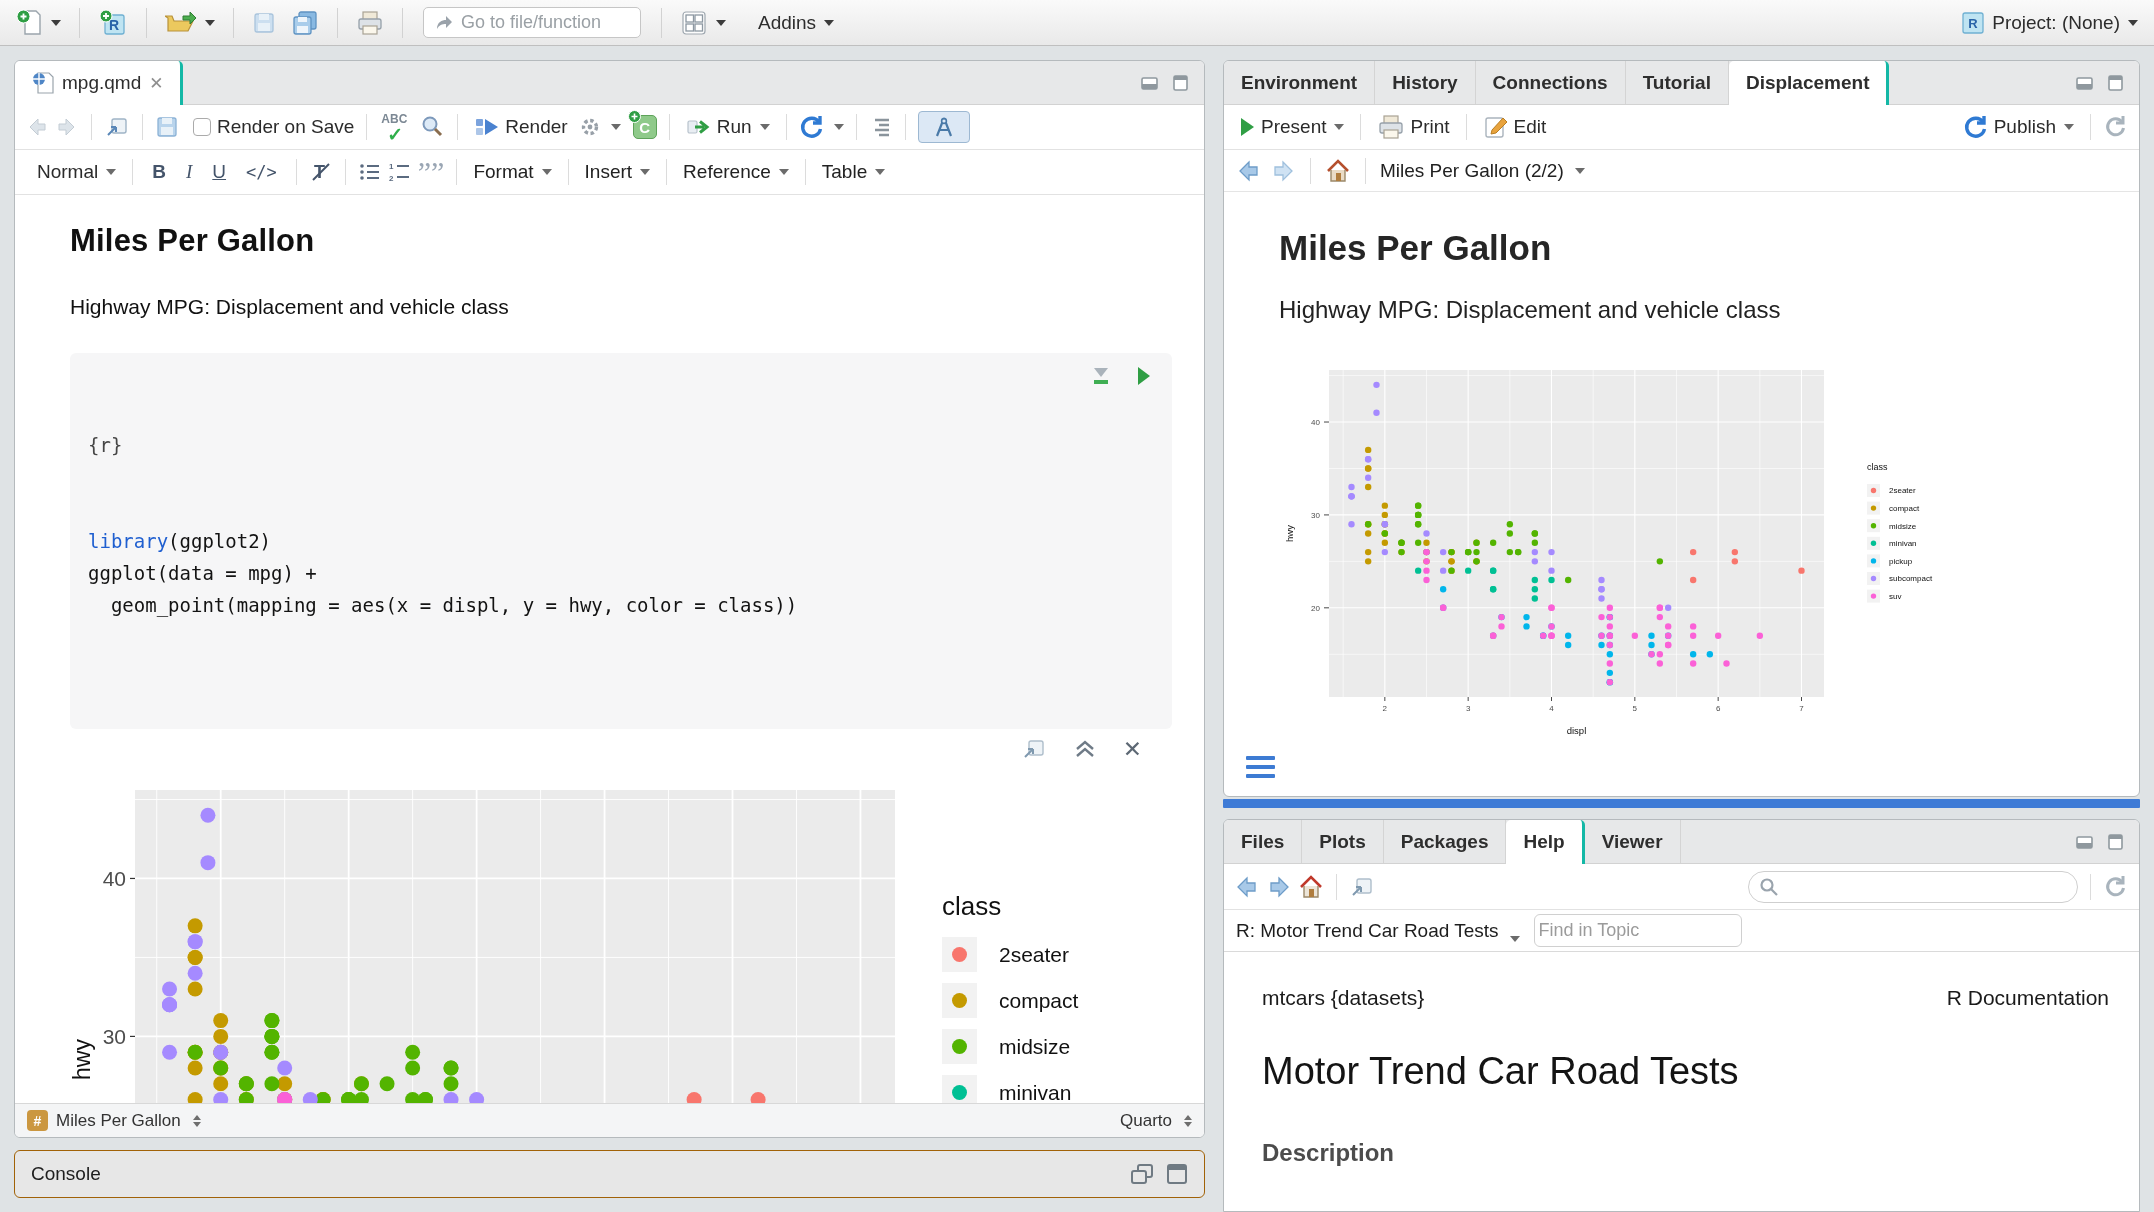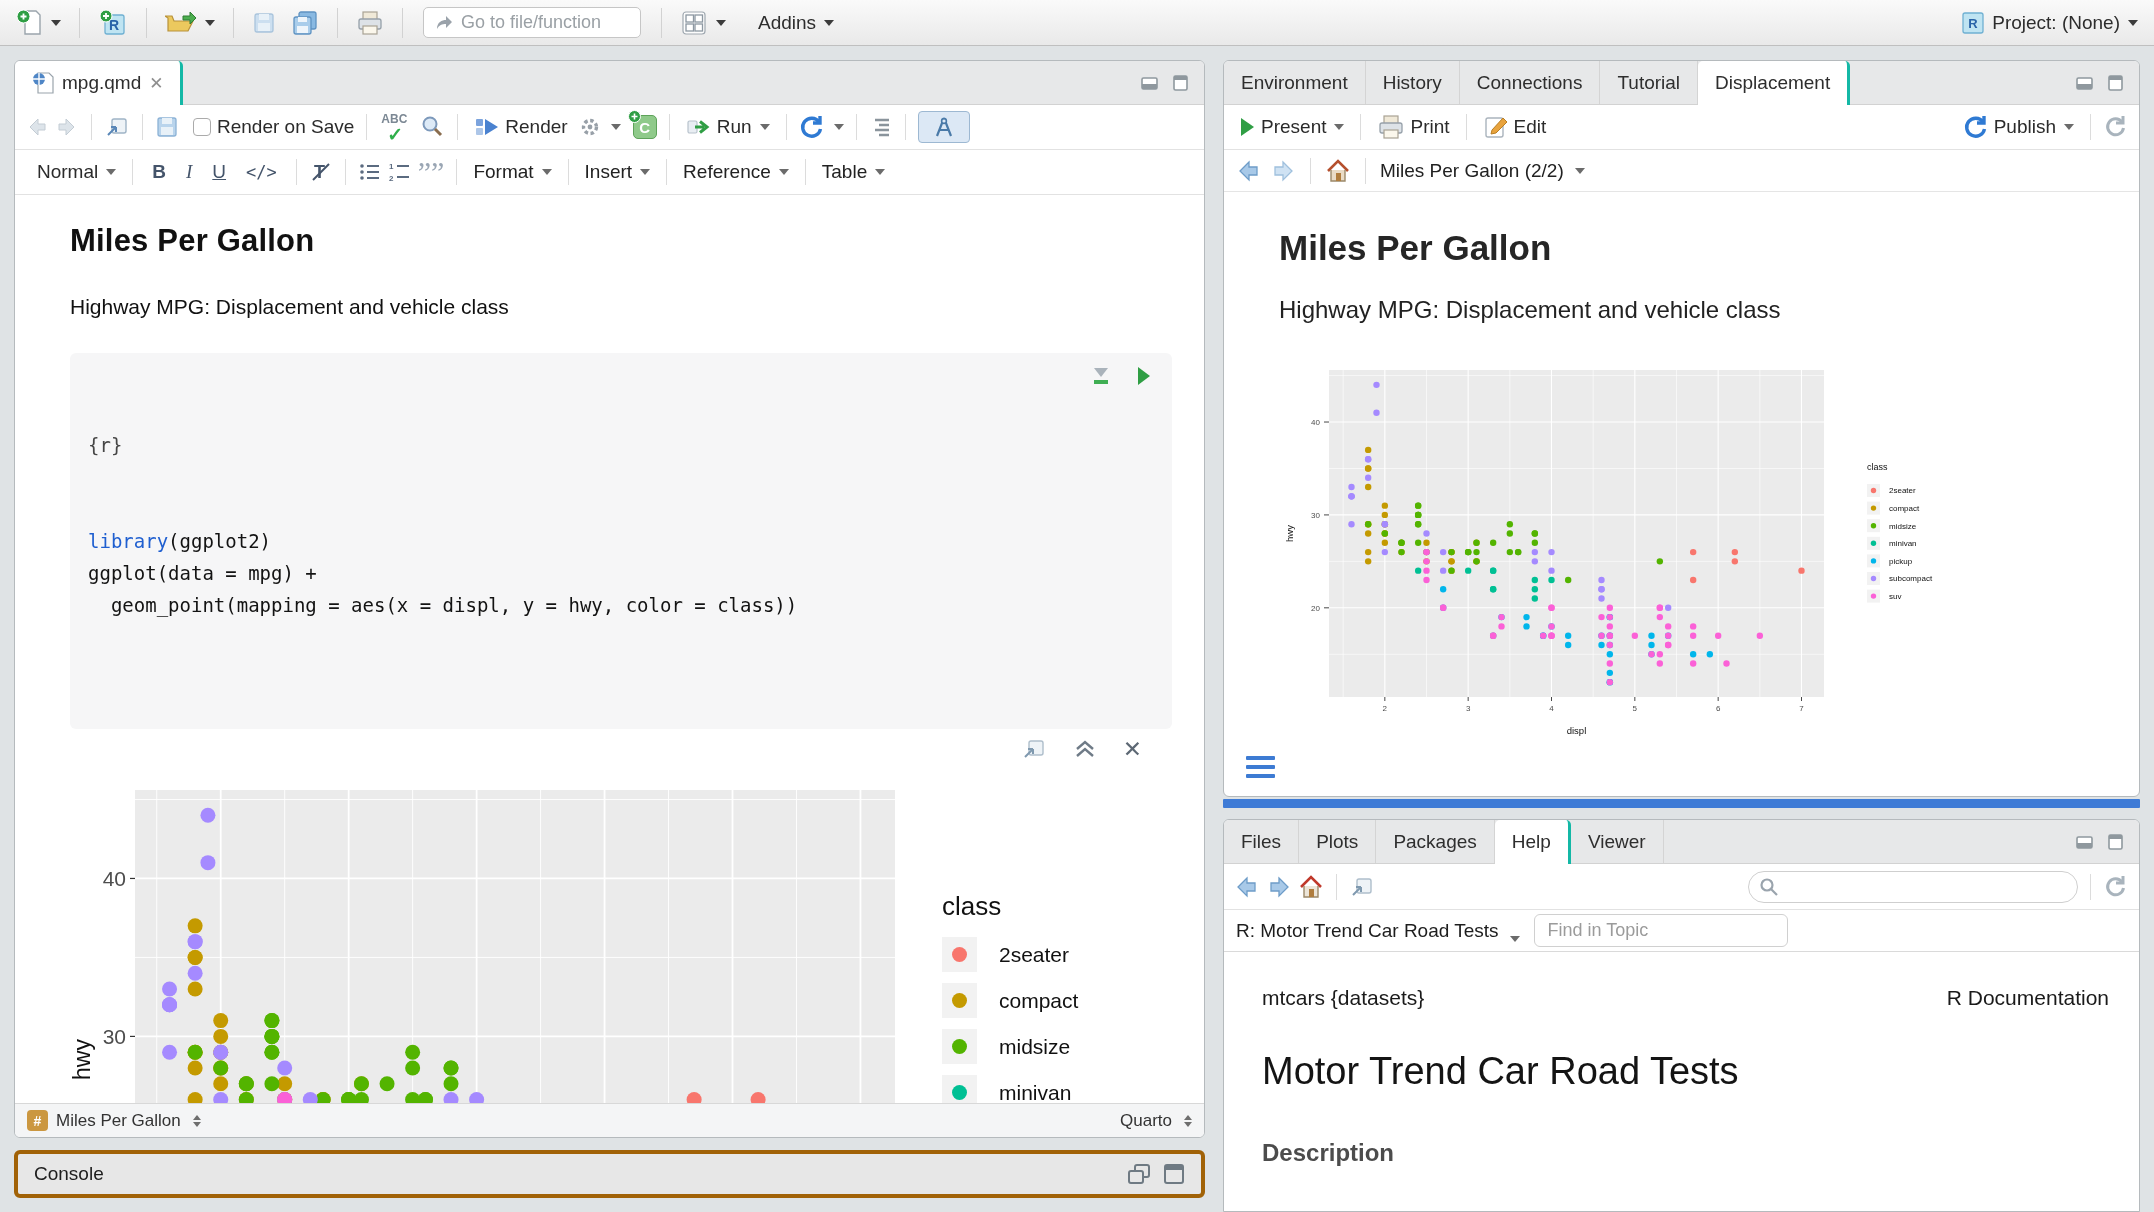--- a/index.html
+++ b/index.html
@@ -30,21 +30,21 @@
   .pane { background:#fff; border:1px solid #b5babd; border-radius:6px; overflow:hidden;
     display:flex; flex-direction:column; }
 
   
   .tabstrip { background:#e7e8e9; border-bottom:1px solid #d2d2d2; height:44px;
     display:flex; align-items:stretch; flex-shrink:0; }
   .tab { display:flex; align-items:center; gap:8px; padding:0 17px; font-size:19px; color:#2e2e2e;
     border-right:1px solid #d4d4d4; cursor:default; }
   .tab.active { background:#fff; margin-bottom:-1px; border-top-left-radius:5px; border-top-right-radius:5px;
     border-right:3px solid #14b8a6; }
-  .tab.bold { font-weight:normal; }
+  .tab.bold { font-weight:bold; }
   .strip-right { margin-left:auto; display:flex; align-items:center; gap:10px; padding:0 14px; }
 
   
   .pane-toolbar { height:45px; border-bottom:1px solid #e2e2e2; display:flex; align-items:center;
     padding:0 10px; gap:6px; flex-shrink:0; background:#fff; font-size:19px; }
   .pt-sep { width:1px; height:26px; background:#dcdcdc; margin:0 6px; }
   .tool-label { font-size:19px; color:#2b2b2b; }
 
   
   .fmt-btn { font-size:19px; color:#44546a; padding:2px 7px; border-radius:3px; }
@@ -65,39 +65,39 @@
   .chart-wrap { height:560px; overflow:hidden; margin-top:6px; }
 
   
   .status-bar { height:34px; border-top:1px solid #d8d8d8; background:#f4f5f6; display:flex;
     align-items:center; padding:0 12px; font-size:17px; color:#333; flex-shrink:0; gap:8px; }
   .hash-badge { width:21px; height:21px; background:#cb9740; color:#fff; font-weight:bold; font-size:14px;
     border-radius:4px; display:flex; align-items:center; justify-content:center; }
   .updown { display:inline-flex; flex-direction:column; gap:2px; margin-left:4px; }
   .updown i { width:0; height:0; border-left:4px solid transparent; border-right:4px solid transparent; display:block; }
   .updown .up { border-bottom:5px solid #6e6e6e; } .updown .dn { border-top:5px solid #6e6e6e; }
-  .console-bar { margin-top:12px; height:48px; background:#e7e7e7; border:4px solid #a16207; border-radius:6px;
+  .console-bar { margin-top:12px; height:48px; background:#e7e7e7; border:1px solid #a16207; border-radius:6px;
     display:flex; align-items:center; padding:0 16px; font-size:19px; color:#1d1d1d; flex-shrink:0; }
 
   
   .top-pane { height:737px; }
   .blue-splitter { height:9px; background:#3e7bd6; margin-top:2px; border-radius:1px; flex-shrink:0; }
   .bottom-pane { flex:1; margin-top:11px; border-bottom-left-radius:0; border-bottom-right-radius:0; }
 
   .nav-row { height:42px; border-bottom:1px solid #e5e5e5; display:flex; align-items:center;
     padding:0 12px; gap:8px; font-size:19px; color:#222; flex-shrink:0; }
   .slide { flex:1; position:relative; padding:36px 30px 0 55px; overflow:hidden; }
   .slide-title { font-size:35px; font-weight:bold; color:#262626; }
   .slide-sub { font-size:24px; color:#222; margin-top:28px; }
   .hamburger { position:absolute; left:22px; bottom:18px; display:flex; flex-direction:column; gap:5px; }
   .hamburger div { width:29px; height:4px; background:#3d7bd3; border-radius:1px; }
 
   .topic-row { height:42px; border-bottom:1px solid #dadada; display:flex; align-items:center;
     padding:0 12px; gap:14px; font-size:19px; color:#1d1d1d; flex-shrink:0; }
-  .find-input { width:254px; height:33px; border:1px solid #d0d0d0; border-radius:6px; padding:0 13px;
+  .find-input { width:208px; height:33px; border:1px solid #d0d0d0; border-radius:6px; padding:0 4px;
     font-size:18px; color:#ec4899; font-family:"Liberation Sans",sans-serif; outline:none; }
   .find-input::placeholder { color:#9b9b9b; }
   .help-search { width:330px; height:32px; border:1px solid #cfcfcf; border-radius:16px; background:#fff;
     display:flex; align-items:center; padding:0 10px; gap:7px; margin-left:auto; }
   .help-search input { border:none; outline:none; flex:1; font-size:17px; background:transparent; }
   .help-content { flex:1; padding:34px 30px 0 38px; overflow:hidden; }
   .help-row1 { display:flex; justify-content:space-between; font-size:21px; color:#1a1a1a; }
   .help-title { font-size:38px; color:#141414; margin-top:40px; font-weight:normal; }
   .help-section { font-size:24px; font-weight:bold; color:#4c4c4c; margin-top:46px; }
 

